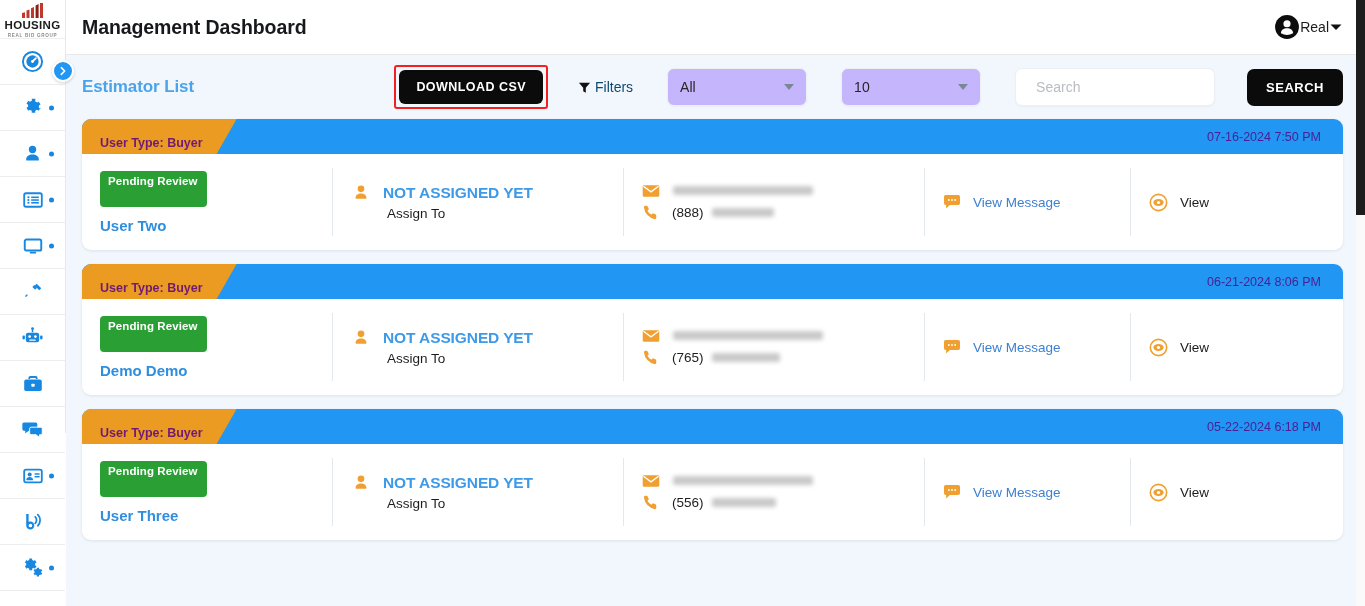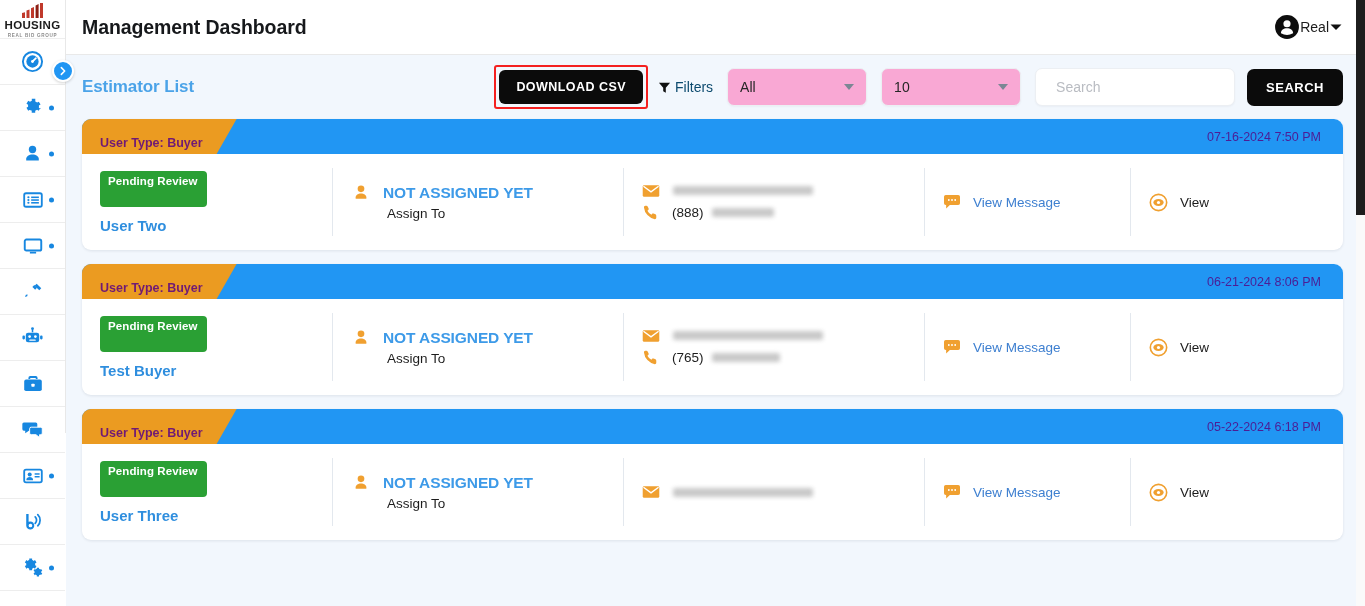--- a/index.html
+++ b/index.html
@@ -79,20 +79,21 @@
   .content {
     flex: 1; background: #f2f7fd;
     overflow: hidden; position: relative;
     padding: 0 0 0 0;
   }
 
   
   .toolbar {
     height: 64px; display: flex; align-items: center;
     padding: 0 22px 0 16px;
+    gap: 20px;
   }
   .section-title {
     font-size: 17px; font-weight: 700; color: #4ba3e8;
     letter-spacing: -.1px;
   }
   .toolbar-spacer { flex: 1; }
   .csv-wrap {
     border: 2.5px solid #f42020;
     border-radius: 3px;
     padding: 3px;
@@ -106,21 +107,21 @@
     padding: 10px 17px; cursor: pointer;
     font-family: "Liberation Sans", sans-serif;
   }
   .filters {
     display: inline-flex; align-items: center; gap: 4px;
     font-size: 14px; color: #0c4a6e; margin-right: 14px; cursor: pointer;
   }
   .select {
     position: relative;
     width: 140px; height: 38px;
-    background: #f9a8d4; border: 1px solid #eceff3;
+    background: #c4b5fd; border: 1px solid #eceff3;
     border-radius: 7px;
     display: flex; align-items: center;
     padding: 0 12px;
     font-size: 14px; color: #262626;
     cursor: pointer; margin-right: 14px;
     box-shadow: 0 1px 2px rgba(16,24,40,.04);
   }
   .select .caret {
     position: absolute; right: 12px; top: 50%;
     transform: translateY(-50%);
@@ -512,21 +513,21 @@
 
         <div class="card">
           <div class="card-head">
             <div class="tag">User Type: Buyer</div>
             <div class="card-head-spacer"></div>
             <div class="card-date">06-21-2024 8:06 PM</div>
           </div>
           <div class="card-body">
             <div class="col col-name">
               <span class="badge">Pending Review</span>
-              <div class="cust-name">Test Buyer</div>
+              <div class="cust-name">Demo Demo</div>
             </div>
             <div class="vdiv"></div>
             <div class="col col-assign">
               <div class="assign-row">
                 <svg width="20" height="20" viewBox="0 0 24 24">
                   <circle cx="12" cy="7" r="4" fill="#f0a030"></circle>
                   <path fill="#f0a030" d="M12 12.6c-3.6 0-6.4 2-6.4 4.5V19h12.8v-1.9c0-2.5-2.8-4.5-6.4-4.5z"></path>
                 </svg>
                 <span class="assign-link">NOT ASSIGNED YET</span>
               </div>
@@ -599,20 +600,27 @@
             </div>
             <div class="vdiv"></div>
             <div class="col col-contact">
               <div class="contact-row">
                 <svg width="18" height="14" viewBox="0 0 20 15">
                   <rect x="0.8" y="1" width="18.4" height="13" rx="1.6" fill="#f0a030"></rect>
                   <path d="M1.6 2.2 L10 8.4 L18.4 2.2" fill="none" stroke="#ffffff" stroke-width="1.6"></path>
                 </svg>
                 <span class="redact" style="width:140px"></span>
               </div>
+              <div class="contact-row">
+                <svg width="17" height="17" viewBox="0 0 20 20">
+                  <path fill="#f0a030" d="M5.2 2.2c.7 0 1.3.4 1.6 1l1 2.2c.3.6.1 1.3-.4 1.7l-1 .8a10 10 0 0 0 4.7 4.7l.8-1c.4-.5 1.1-.7 1.7-.4l2.2 1c.6.3 1 .9 1 1.6v2.3c0 1-.8 1.8-1.8 1.7A15.6 15.6 0 0 1 2.3 4.1C2.2 3.1 3 2.2 4 2.2z"></path>
+                </svg>
+                <span class="phone-txt">(556)</span>
+                <span class="redact" style="width:64px;margin-left:-5px"></span>
+              </div>
             </div>
             <div class="vdiv"></div>
             <div class="col col-msg">
               <div class="action-row">
                 <svg width="18" height="16" viewBox="0 0 20 18">
                   <path fill="#f0a030" d="M3 1.2h14a2 2 0 0 1 2 2v7.2a2 2 0 0 1-2 2H7.6L3.4 16.4v-4H3a2 2 0 0 1-2-2V3.2a2 2 0 0 1 2-2z"></path>
                   <circle cx="6.4" cy="6.8" r="1.05" fill="#ffffff"></circle>
                   <circle cx="10" cy="6.8" r="1.05" fill="#ffffff"></circle>
                   <circle cx="13.6" cy="6.8" r="1.05" fill="#ffffff"></circle>
                 </svg>

